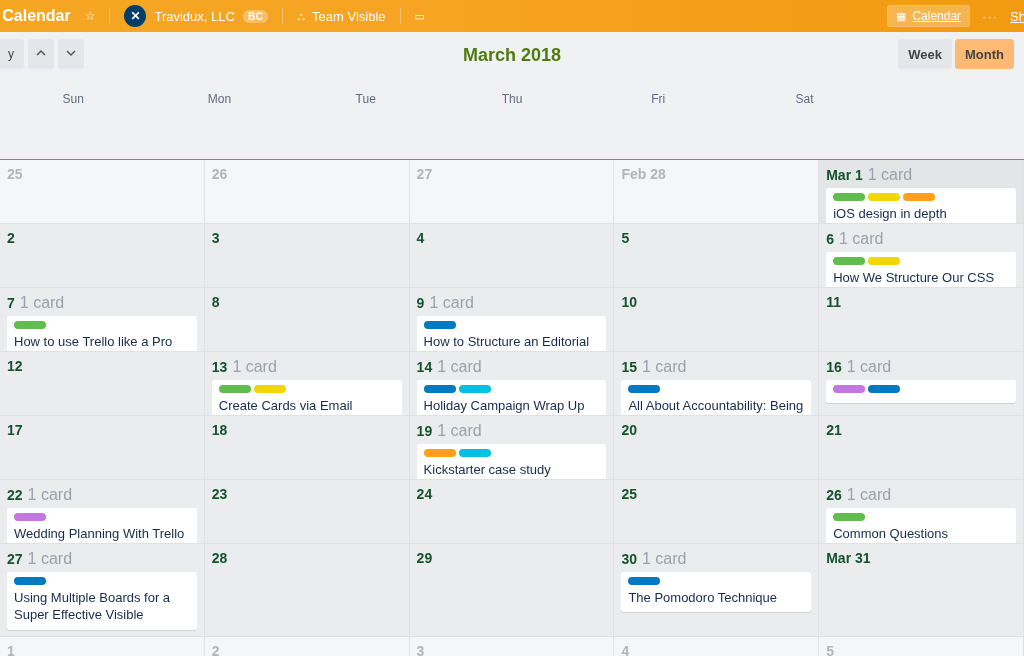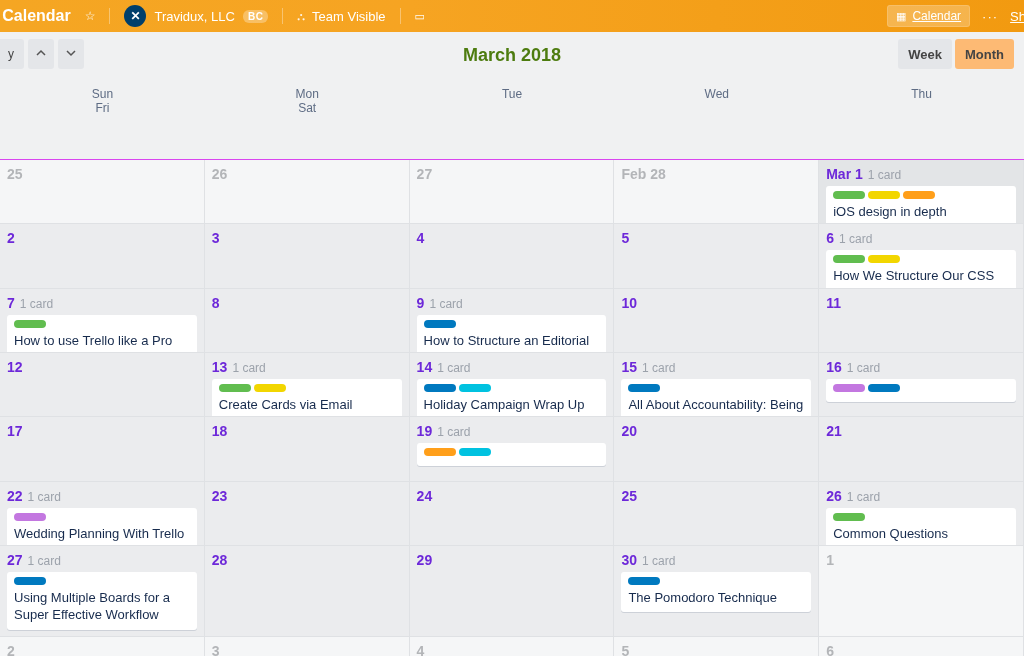--- a/index.html
+++ b/index.html
@@ -24,31 +24,31 @@
 
     .sub-header { height: 55px; padding: 7px 10px 0 0; display: flex; align-items: flex-start; position: relative; background: #f0f1f2; }
     .nav-btns { display: flex; gap: 4px; margin-left: -2px; }
     .nav-btn { background: #e4e6e9; color: #444; width: 26px; height: 30px; border-radius: 3px; display: flex; align-items: center; justify-content: center; font-size: 12px; border:none; }
     .nav-btn svg { width: 10px; height: 10px; }
     .month-title { position: absolute; left: 50%; transform: translateX(-50%); top: 13px; font-size: 18px; font-weight: 700; color: #4d7c0f; }
     .view-toggles { margin-left: auto; display: flex; gap: 3px; }
     .toggle { background: #e4e6e9; color: #444; padding: 0 10px; height: 30px; border-radius: 3px; font-size: 13px; font-weight: 600; display: flex; align-items: center; border:none; }
     .toggle.active { background: #fdba74; }
 
-    .dow-row { display: grid; grid-template-columns: repeat(5, 1fr); height: 24px; }
+    .dow-row { display: grid; grid-template-columns: repeat(7, 1fr); height: 24px; }
     .dow { font-size: 12px; color: #5e6c84; font-weight: 500; text-align: center; display: flex; align-items: center; justify-content: center; }
 
     .grid { display: grid; grid-template-columns: repeat(5, 1fr); grid-template-rows: repeat(6, 1fr); height: 544px; border-top: 1px solid #d946ef; margin-top: 48px; }
     .cell { border-right: 1px solid #dfe1e4; border-bottom: 1px solid #dfe1e4; background: #f5f6f7; padding: 6px 7px; position: relative; overflow: hidden; }
     .cell:first-child, .cell:nth-child(7n+1) { border-left: none; }
     .cell.in-month { background: #ebecee; }
     .cell .date-line { display: flex; align-items: baseline; gap: 5px; margin-bottom: 4px; }
-    .cell .date { font-size: 14px; font-weight: 700; color: #6d28d9; }
+    .cell .date { font-size: 14px; font-weight: 700; color: #14532d; }
     .cell.out .date { color: #b3b5b8; }
-    .cell .count { font-size: 12px; color: #9ca2ab; font-weight: 400; }
+    .cell .count { font-size: 16px; color: #9ca2ab; font-weight: 400; }
     .cell.first .date { font-size: 14px; }
     .cell.first-highlight { background: #e3e5e7; }
 
     .card { background: #fff; border-radius: 3px; box-shadow: 0 1px 0 rgba(9,30,66,0.13); padding: 5px 7px 6px; margin-top: 2px; }
     .labels { display: flex; gap: 3px; margin-bottom: 4px; }
     .lbl { height: 8px; border-radius: 4px; width: 32px; }
     .g { background: #61bd4f; }
     .y { background: #f2d600; }
     .o { background: #ff9f1a; }
     .b { background: #0079bf; }
@@ -107,21 +107,20 @@
   <div class="view-toggles">
     <button class="toggle">Week</button>
     <button class="toggle active">Month</button>
   </div>
 </div>
 
 <div class="dow-row">
   <div class="dow">Sun</div>
   <div class="dow">Mon</div>
   <div class="dow">Tue</div>
-  <div class="dow">Wed</div>
   <div class="dow">Thu</div>
   <div class="dow">Fri</div>
   <div class="dow">Sat</div>
 </div>
 
 <div class="grid" id="grid">
     <div class="cell out">
       <div class="date-line">
         <span class="date">25</span>
       </div>
@@ -295,20 +294,21 @@
     <div class="cell in-month">
       <div class="date-line">
         <span class="date">19</span>
         <span class="count">1 card</span>
       </div>
       <div class="card">
         <div class="labels">
           <span class="lbl o"></span>
           <span class="lbl c"></span>
         </div>
+        <div class="card-title">Kickstarter case study</div>
       </div>
     </div>
     <div class="cell in-month">
       <div class="date-line">
         <span class="date">20</span>
       </div>
     </div>
     <div class="cell in-month">
       <div class="date-line">
         <span class="date">21</span>
@@ -355,21 +355,21 @@
     </div>
     <div class="cell in-month">
       <div class="date-line">
         <span class="date">27</span>
         <span class="count">1 card</span>
       </div>
       <div class="card">
         <div class="labels">
           <span class="lbl b"></span>
         </div>
-        <div class="card-title">Using Multiple Boards for a Super Effective Workflow</div>
+        <div class="card-title">Using Multiple Boards for a Super Effective Visible</div>
       </div>
     </div>
     <div class="cell in-month">
       <div class="date-line">
         <span class="date">28</span>
       </div>
     </div>
     <div class="cell in-month">
       <div class="date-line">
         <span class="date">29</span>
@@ -380,20 +380,25 @@
         <span class="date">30</span>
         <span class="count">1 card</span>
       </div>
       <div class="card">
         <div class="labels">
           <span class="lbl b"></span>
         </div>
         <div class="card-title">The Pomodoro Technique</div>
       </div>
     </div>
+    <div class="cell in-month">
+      <div class="date-line">
+        <span class="date">Mar 31</span>
+      </div>
+    </div>
     <div class="cell out">
       <div class="date-line">
         <span class="date">1</span>
       </div>
     </div>
     <div class="cell out">
       <div class="date-line">
         <span class="date">2</span>
       </div>
     </div>

